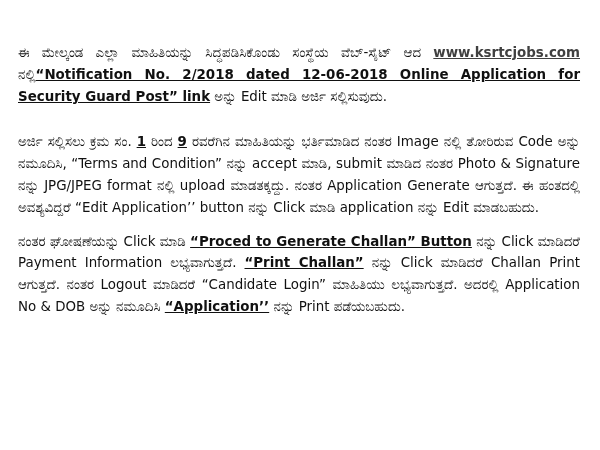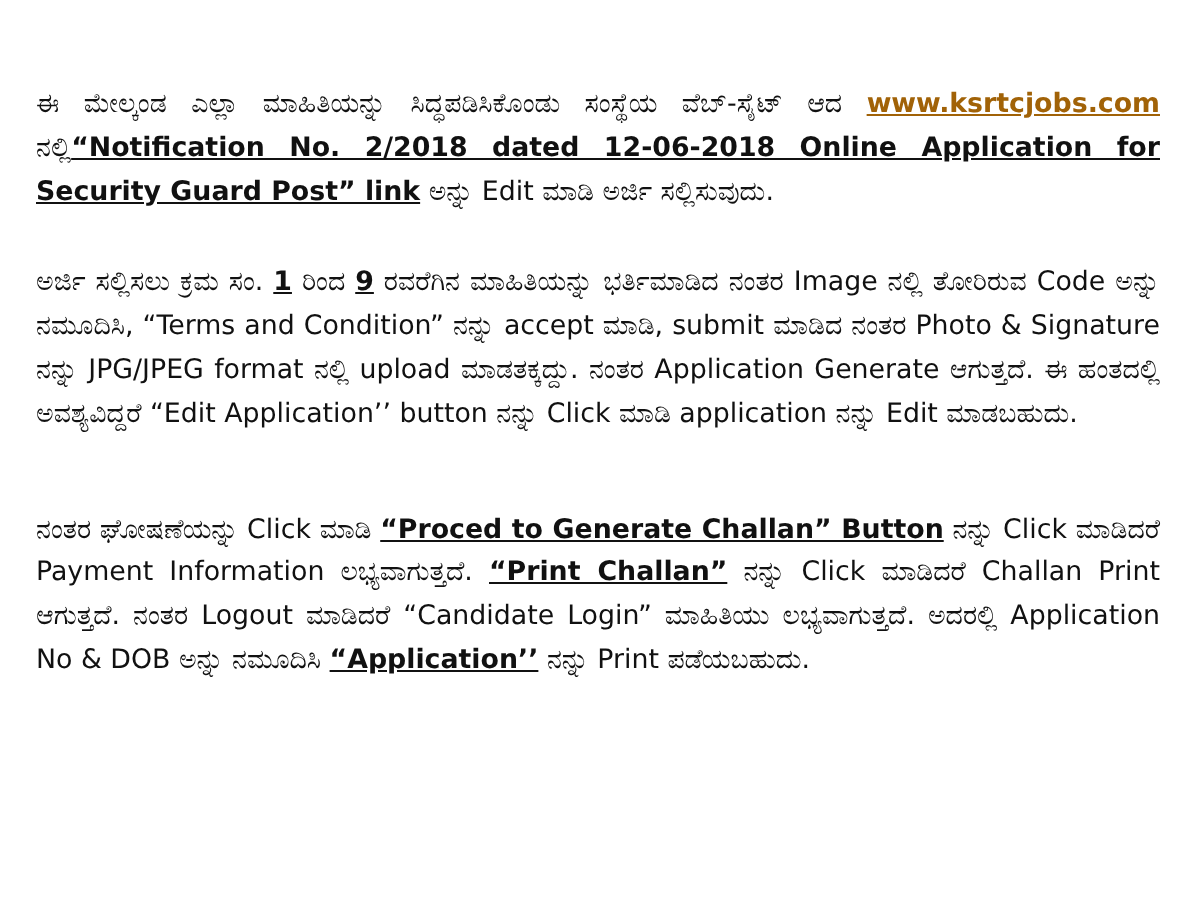--- a/index.html
+++ b/index.html
@@ -3,22 +3,22 @@
   <meta charset="utf-8">
   <style>
     html, body { margin: 0; padding: 0; background: #ffffff; }
     body { width: 600px; height: 450px; overflow: hidden; position: relative; }
     .doc {
       position: absolute; left: 18px; top: 42px; width: 562px;
       font-family: "DejaVu Sans", "Liberation Sans", sans-serif;
       font-size: 13.4px; color: #111; text-align: justify; line-height: 21.8px;
     }
     .para { margin: 0 0 24px 0; }
-    .para.p2 { margin-bottom: 36px; }
-    .link { color: #a16207; text-decoration: underline; font-weight: bold; cursor: pointer; }
+    .para.p2 { margin-bottom: 12px; }
+    .link { color: #404040; text-decoration: underline; font-weight: bold; cursor: pointer; }
     b { font-weight: bold; text-decoration: underline; }
   </style>
 </head>
 <body>
 
 <div class="doc">
   <p class="para p1">
     <span>ಈ ಮೇಲ್ಕಂಡ ಎಲ್ಲಾ ಮಾಹಿತಿಯನ್ನು ಸಿದ್ಧಪಡಿಸಿಕೊಂಡು ಸಂಸ್ಥೆಯ ವೆಬ್-ಸೈಟ್ ಆದ </span><a class="link">www.ksrtcjobs.com</a><span> ನಲ್ಲಿ</span><b>“Notification No. 2/2018 dated 12-06-2018 Online Application for Security Guard Post” link</b><span> ಅನ್ನು Edit ಮಾಡಿ ಅರ್ಜಿ ಸಲ್ಲಿಸುವುದು.</span>
   </p>
   <p class="para p2">

